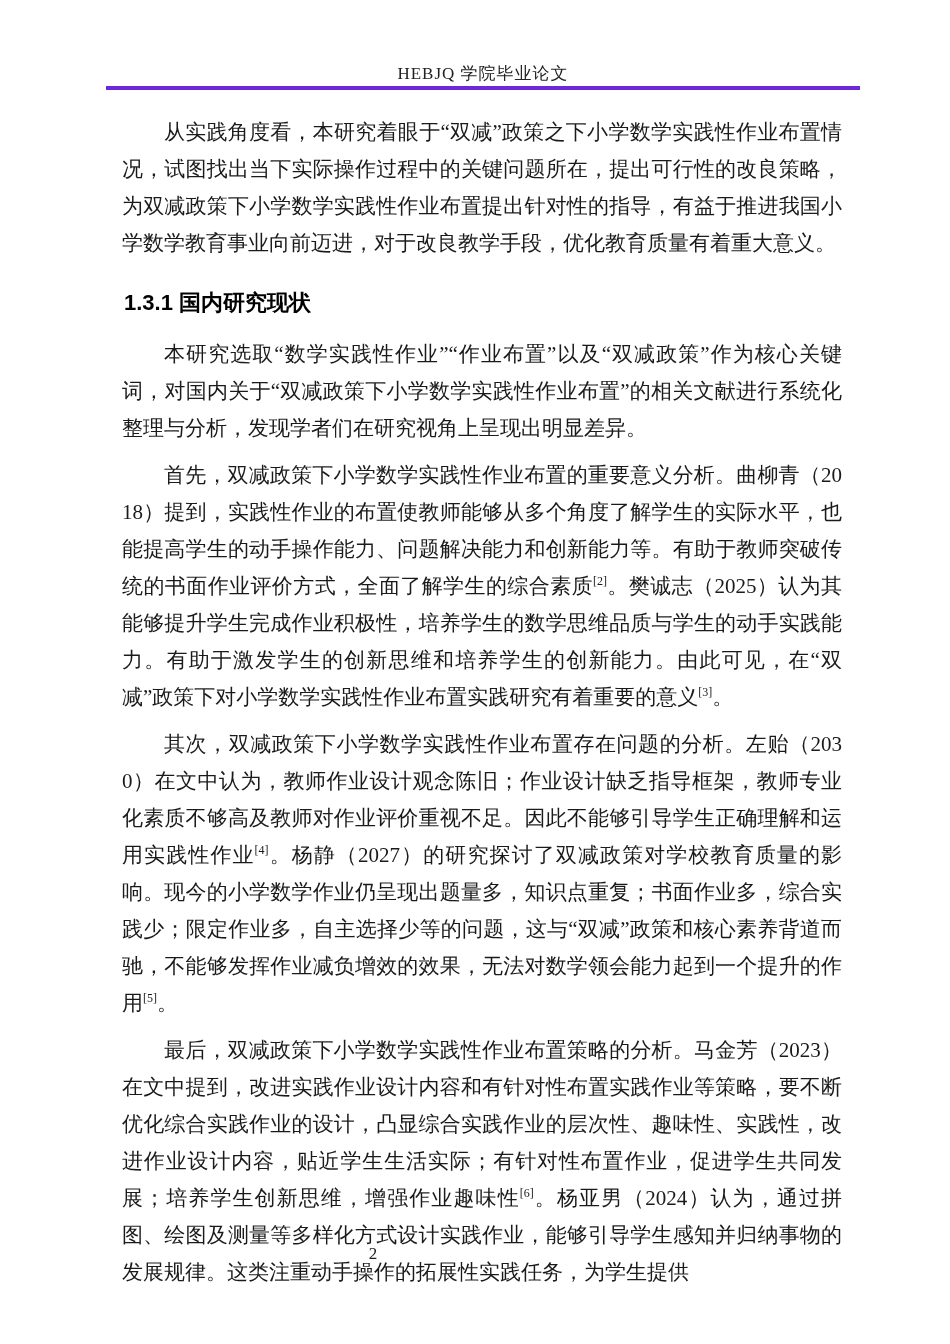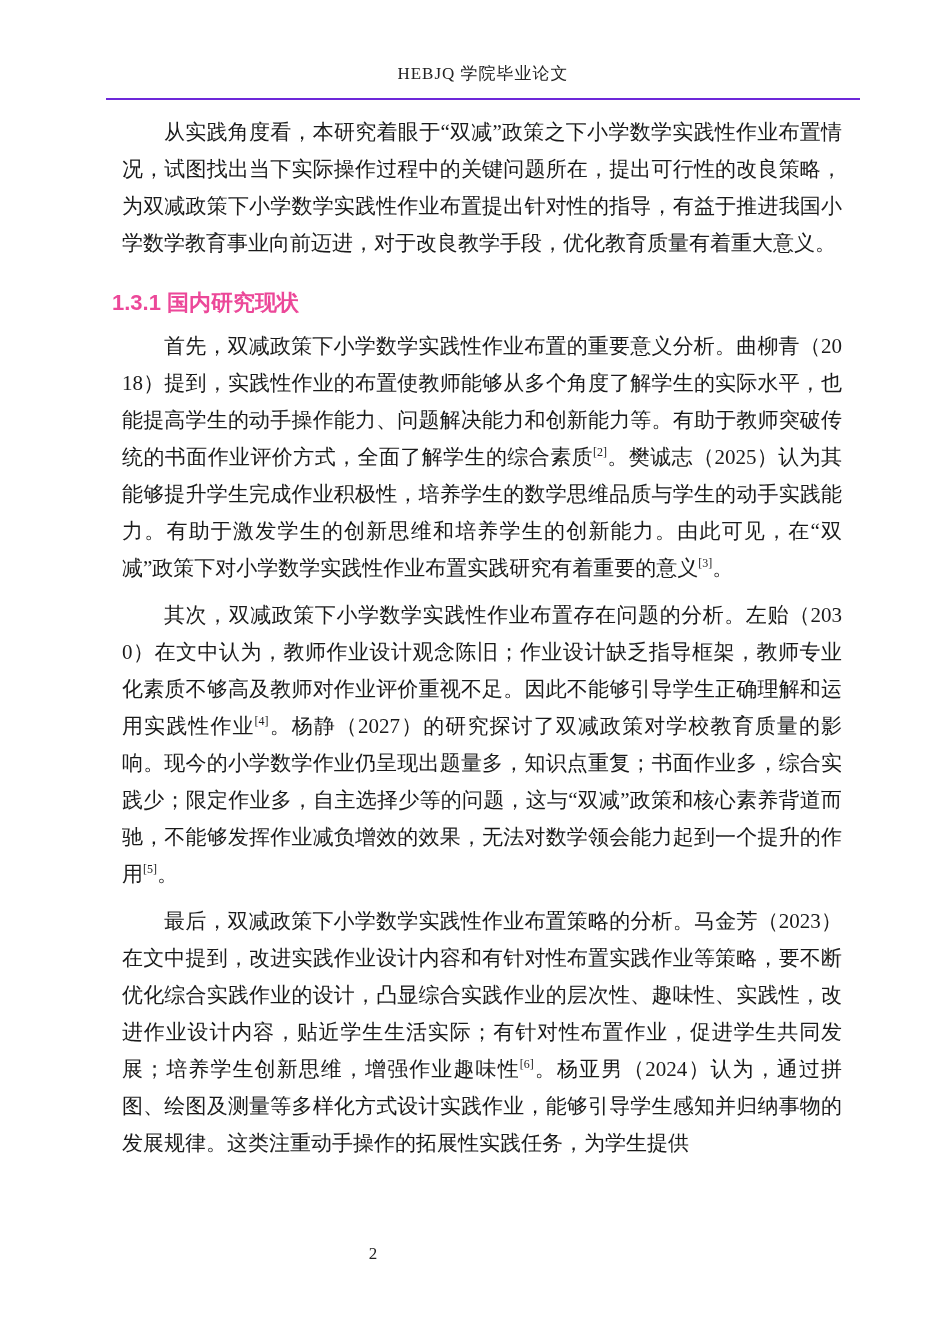--- a/index.html
+++ b/index.html
@@ -19,22 +19,22 @@
   }
   .running-head {
     position: absolute;
     top: 62px;
     left: 106px;
     width: 754px;
     text-align: center;
     font-size: 17px;
     letter-spacing: 1px;
     color: #222222;
-    padding-bottom: 13px;
-    border-bottom: 2px solid #6d28d9;
+    padding-bottom: 1px;
+    border-bottom: 4px solid #6d28d9;
   }
   .content {
     position: absolute;
     top: 104px;
     left: 112px;
     width: 740px;
   }
   p.body-para {
     margin: 10px;
     font-size: 21px;
@@ -50,26 +50,26 @@
   }
   h1.sec-heading {
     margin: 20px 0 0 0;
     font-family: "Liberation Sans", "DejaVu Sans", sans-serif;
     font-weight: bold;
     font-size: 26px;
     line-height: 34px;
     color: #000000;
   }
   h2.subsec-heading {
-    margin: 26px 0 0 0;
+    margin: 26px 0 0 12px;
     font-family: "Liberation Sans", "DejaVu Sans", sans-serif;
     font-weight: bold;
     font-size: 22px;
     line-height: 30px;
-    color: #ec4899;
+    color: #000000;
   }
   p.after-heading {
     margin-top: 18px;
   }
   .page-number {
     position: absolute;
     top: 1244px;
     left: 352px;
     width: 42px;
     text-align: center;
@@ -86,20 +86,21 @@
     <span>HEBJQ 学院毕业论文</span>
   </div>
 
   <div class="content">
 
     <p class="body-para"><span>从实践角度看，本研究着眼于“双减”政策之下小学数学实践性作业布置情况，试图找出当下实际操作过程中的关键问题所在，提出可行性的改良策略，为双减政策下小学数学实践性作业布置提出针对性的指导，有益于推进我国小学数学教育事业向前迈进，对于改良教学手段，优化教育质量有着重大意义。</span></p>
 
 
     <h2 class="subsec-heading">1.3.1 国内研究现状</h2>
 
+    <p class="body-para after-heading"><span>本研究选取“数学实践性作业”“作业布置”以及“双减政策”作为核心关键词，对国内关于“双减政策下小学数学实践性作业布置”的相关文献进行系统化整理与分析，发现学者们在研究视角上呈现出明显差异。</span></p>
 
     <p class="body-para"><span>首先，双减政策下小学数学实践性作业布置的重要意义分析。曲柳青（2018）提到，实践性作业的布置使教师能够从多个角度了解学生的实际水平，也能提高学生的动手操作能力、问题解决能力和创新能力等。有助于教师突破传统的书面作业评价方式，全面了解学生的综合素质</span><sup>[2]</sup><span>。樊诚志（2025）认为其能够提升学生完成作业积极性，培养学生的数学思维品质与学生的动手实践能力。有助于激发学生的创新思维和培养学生的创新能力。由此可见，在“双减”政策下对小学数学实践性作业布置实践研究有着重要的意义</span><sup>[3]</sup><span>。</span></p>
 
     <p class="body-para"><span>其次，双减政策下小学数学实践性作业布置存在问题的分析。左贻（2030）在文中认为，教师作业设计观念陈旧；作业设计缺乏指导框架，教师专业化素质不够高及教师对作业评价重视不足。因此不能够引导学生正确理解和运用实践性作业</span><sup>[4]</sup><span>。杨静（2027）的研究探讨了双减政策对学校教育质量的影响。现今的小学数学作业仍呈现出题量多，知识点重复；书面作业多，综合实践少；限定作业多，自主选择少等的问题，这与“双减”政策和核心素养背道而驰，不能够发挥作业减负增效的效果，无法对数学领会能力起到一个提升的作用</span><sup>[5]</sup><span>。</span></p>
 
     <p class="body-para"><span>最后，双减政策下小学数学实践性作业布置策略的分析。马金芳（2023）在文中提到，改进实践作业设计内容和有针对性布置实践作业等策略，要不断优化综合实践作业的设计，凸显综合实践作业的层次性、趣味性、实践性，改进作业设计内容，贴近学生生活实际；有针对性布置作业，促进学生共同发展；培养学生创新思维，增强作业趣味性</span><sup>[6]</sup><span>。杨亚男（2024）认为，通过拼图、绘图及测量等多样化方式设计实践作业，能够引导学生感知并归纳事物的发展规律。这类注重动手操作的拓展性实践任务，为学生提供</span></p>
 
   </div>
 
   <div class="page-number">2</div>

